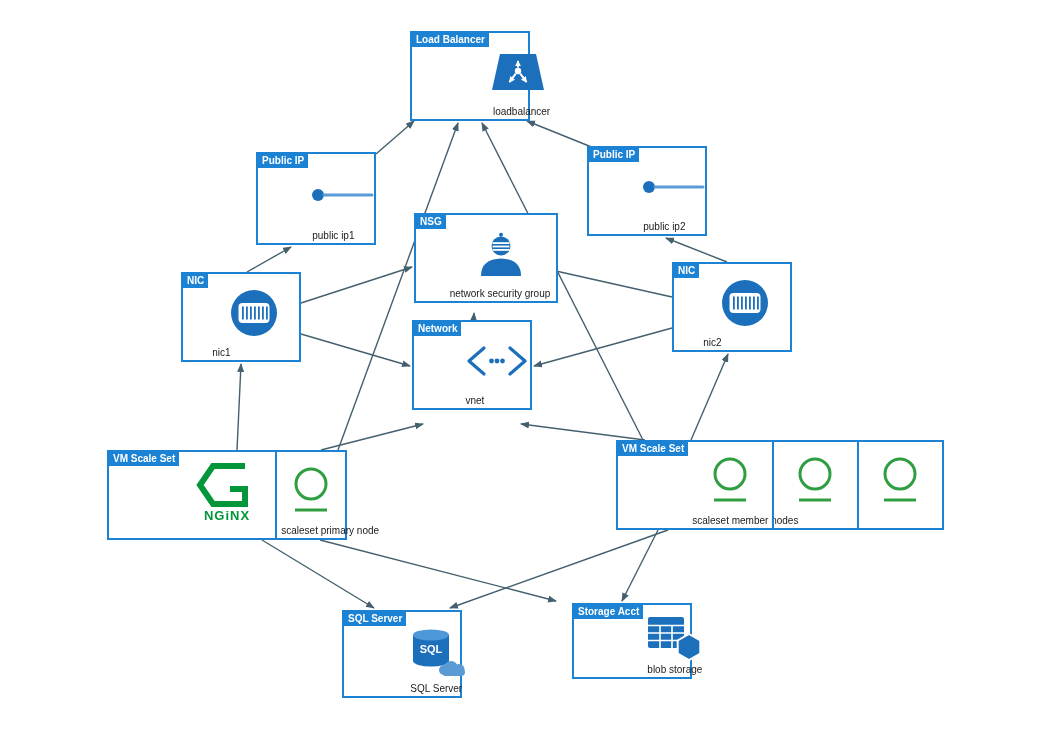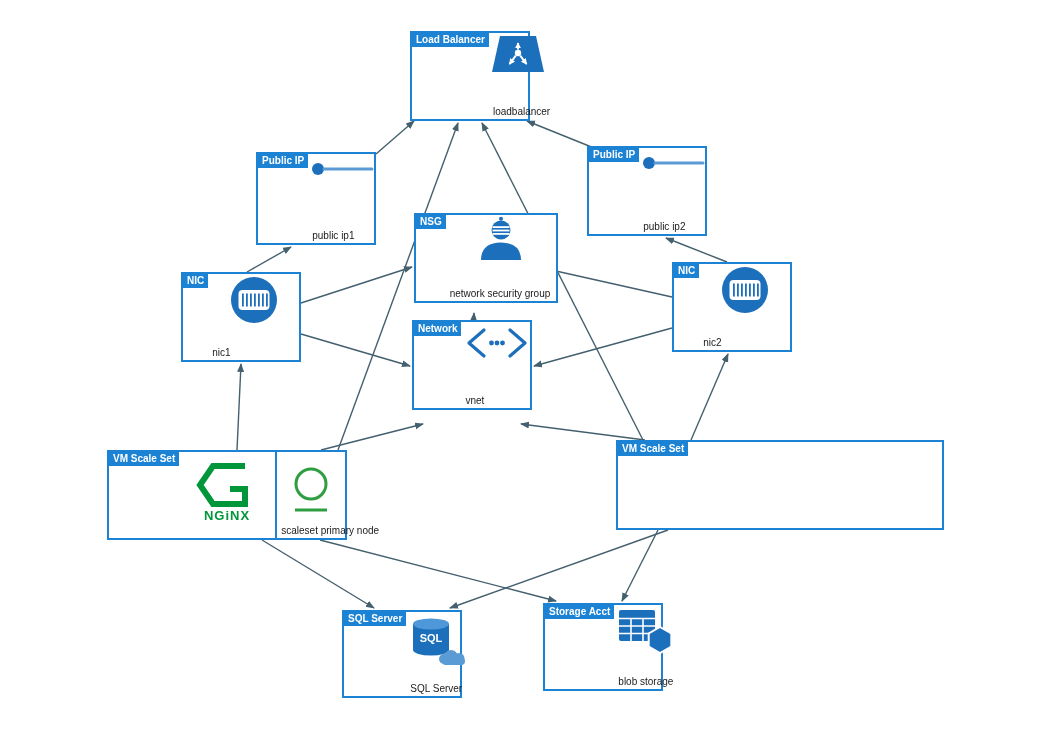--- a/index.html
+++ b/index.html
@@ -6,21 +6,21 @@
   html,body{background:#fff}
   .canvas{position:relative;width:1042px;height:750px;background:#ffffff;
           font-family:"Liberation Sans",sans-serif;overflow:hidden}
   #edges-svg{position:absolute;left:0;top:0;pointer-events:none}
   .edge-line{stroke:var(--edge,#44606e);stroke-width:1.4}
   .node{position:absolute;border:2px solid var(--header-blue,#1b82d4);background:#fff;
         display:flex;flex-direction:row}
   .hdr{background:var(--header-blue,#1b82d4);color:#fff;font-size:10px;font-weight:bold;
        line-height:14px;height:14px;padding:0 4px;white-space:nowrap}
   .wide .hdr{}
-  .body{position:relative;flex:1;display:flex;justify-content:center}
+  .body{position:relative;flex:1;display:flex;align-items:center;justify-content:center}
   .body .icon{margin-bottom:8px}
   .lbl{position:absolute;left:4px;bottom:2px;font-size:10px;color:#1a1a1a;white-space:nowrap}
   .cells{flex:1;display:flex}
   .cell{position:relative;flex:1;display:flex;align-items:center;justify-content:center}
   .cell + .cell{border-left:2px solid var(--header-blue,#1b82d4)}
   .cell .icon{margin-bottom:6px}
   .fb{fill:var(--icon-blue,#1c6fbb)}
   .fb2{fill:#4e97d8}
   .fw{fill:#fff}
   .wl{stroke:#fff;stroke-width:2;fill:none}
@@ -183,20 +183,41 @@
           <circle cx="26" cy="19" r="15" class="sg"></circle>
           <line x1="10" y1="45" x2="42" y2="45" class="sg"></line>
         </svg>
         <div class="lbl">scaleset primary node</div>
       </div>
     </div>
   </div>
 
   <div class="node wide" style="left:616px;top:440px;width:328px;height:90px">
     <div class="hdr">VM Scale Set</div>
+    <div class="cells">
+      <div class="cell">
+        <svg class="icon" width="52" height="54" viewBox="0 0 52 54">
+          <circle cx="26" cy="19" r="15" class="sg"></circle>
+          <line x1="10" y1="45" x2="42" y2="45" class="sg"></line>
+        </svg>
+        <div class="lbl">scaleset member nodes</div>
+      </div>
+      <div class="cell">
+        <svg class="icon" width="52" height="54" viewBox="0 0 52 54">
+          <circle cx="26" cy="19" r="15" class="sg"></circle>
+          <line x1="10" y1="45" x2="42" y2="45" class="sg"></line>
+        </svg>
+      </div>
+      <div class="cell">
+        <svg class="icon" width="52" height="54" viewBox="0 0 52 54">
+          <circle cx="26" cy="19" r="15" class="sg"></circle>
+          <line x1="10" y1="45" x2="42" y2="45" class="sg"></line>
+        </svg>
+      </div>
+    </div>
   </div>
 
   <div class="node" style="left:342px;top:610px;width:120px;height:88px">
     <div class="hdr">SQL Server</div>
     <div class="body">
       <svg class="icon" width="62" height="54" viewBox="0 0 62 54">
         <rect x="7" y="12" width="36" height="26" class="fb"></rect>
         <ellipse cx="25" cy="38" rx="18" ry="5.5" class="fb"></ellipse>
         <ellipse cx="25" cy="12" rx="18" ry="5.5" class="fb2"></ellipse>
         <text x="25" y="30" text-anchor="middle" class="sqltxt">SQL</text>
@@ -204,21 +225,21 @@
           <circle cx="45" cy="45" r="7"></circle>
           <circle cx="53" cy="46.5" r="5.5"></circle>
           <circle cx="38" cy="47" r="5"></circle>
           <rect x="36" y="45.5" width="23" height="7.5" rx="3.7"></rect>
         </g>
       </svg>
       <div class="lbl">SQL Server</div>
     </div>
   </div>
 
-  <div class="node" style="left:543px;top:603px;width:120px;height:88px">
+  <div class="node" style="left:572px;top:603px;width:120px;height:76px">
     <div class="hdr">Storage Acct</div>
     <div class="body">
       <svg class="icon" width="64" height="50" viewBox="0 0 64 50">
         <rect x="5" y="5" width="36" height="31" rx="2" class="fb"></rect>
         <line x1="5" y1="13.5" x2="41" y2="13.5" class="gw"></line>
         <line x1="5" y1="21" x2="41" y2="21" class="gw"></line>
         <line x1="5" y1="28.5" x2="41" y2="28.5" class="gw"></line>
         <line x1="17" y1="13.5" x2="17" y2="36" class="gw"></line>
         <line x1="29" y1="13.5" x2="29" y2="36" class="gw"></line>
         <polygon points="46,22 57.3,28.5 57.3,41.5 46,48 34.7,41.5 34.7,28.5" class="fb" stroke="#fff" stroke-width="2"></polygon>

